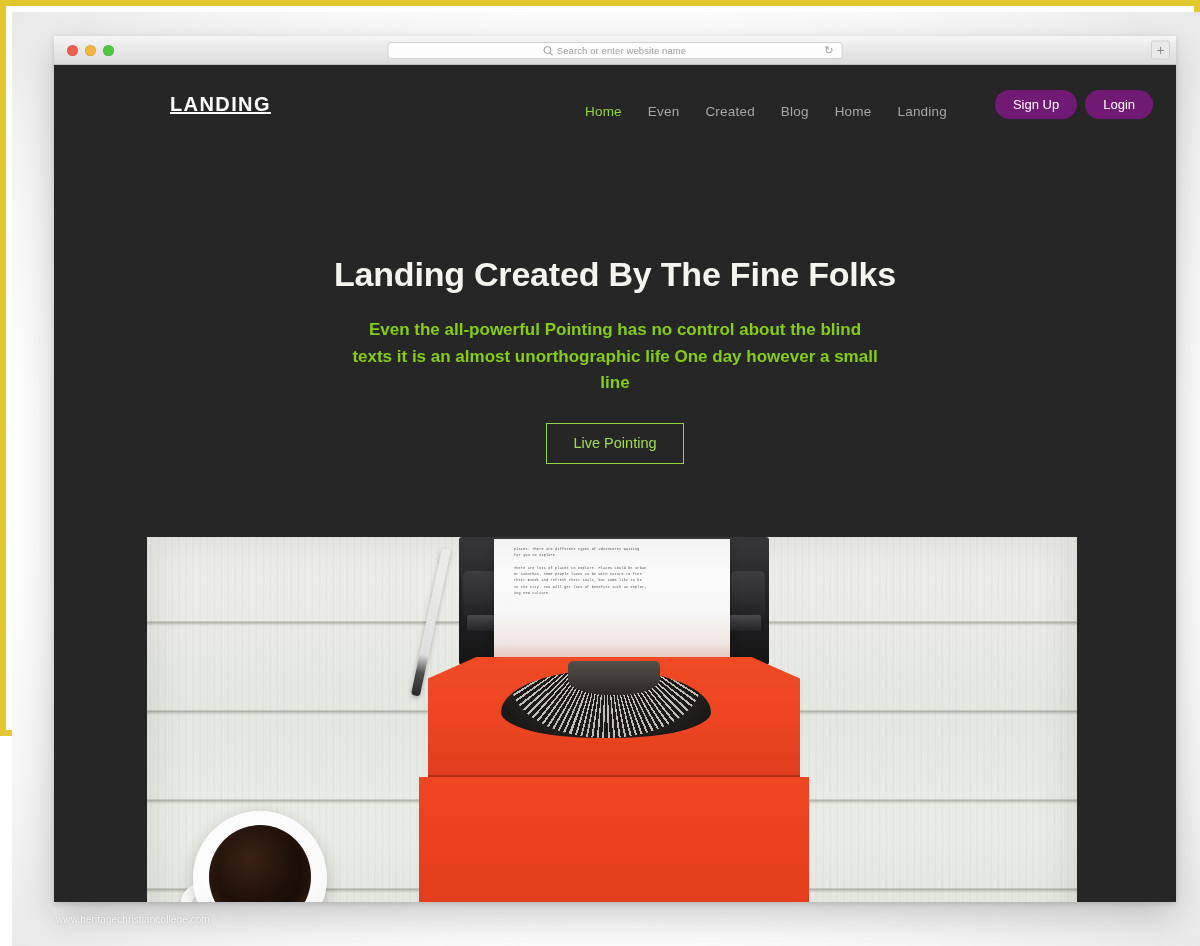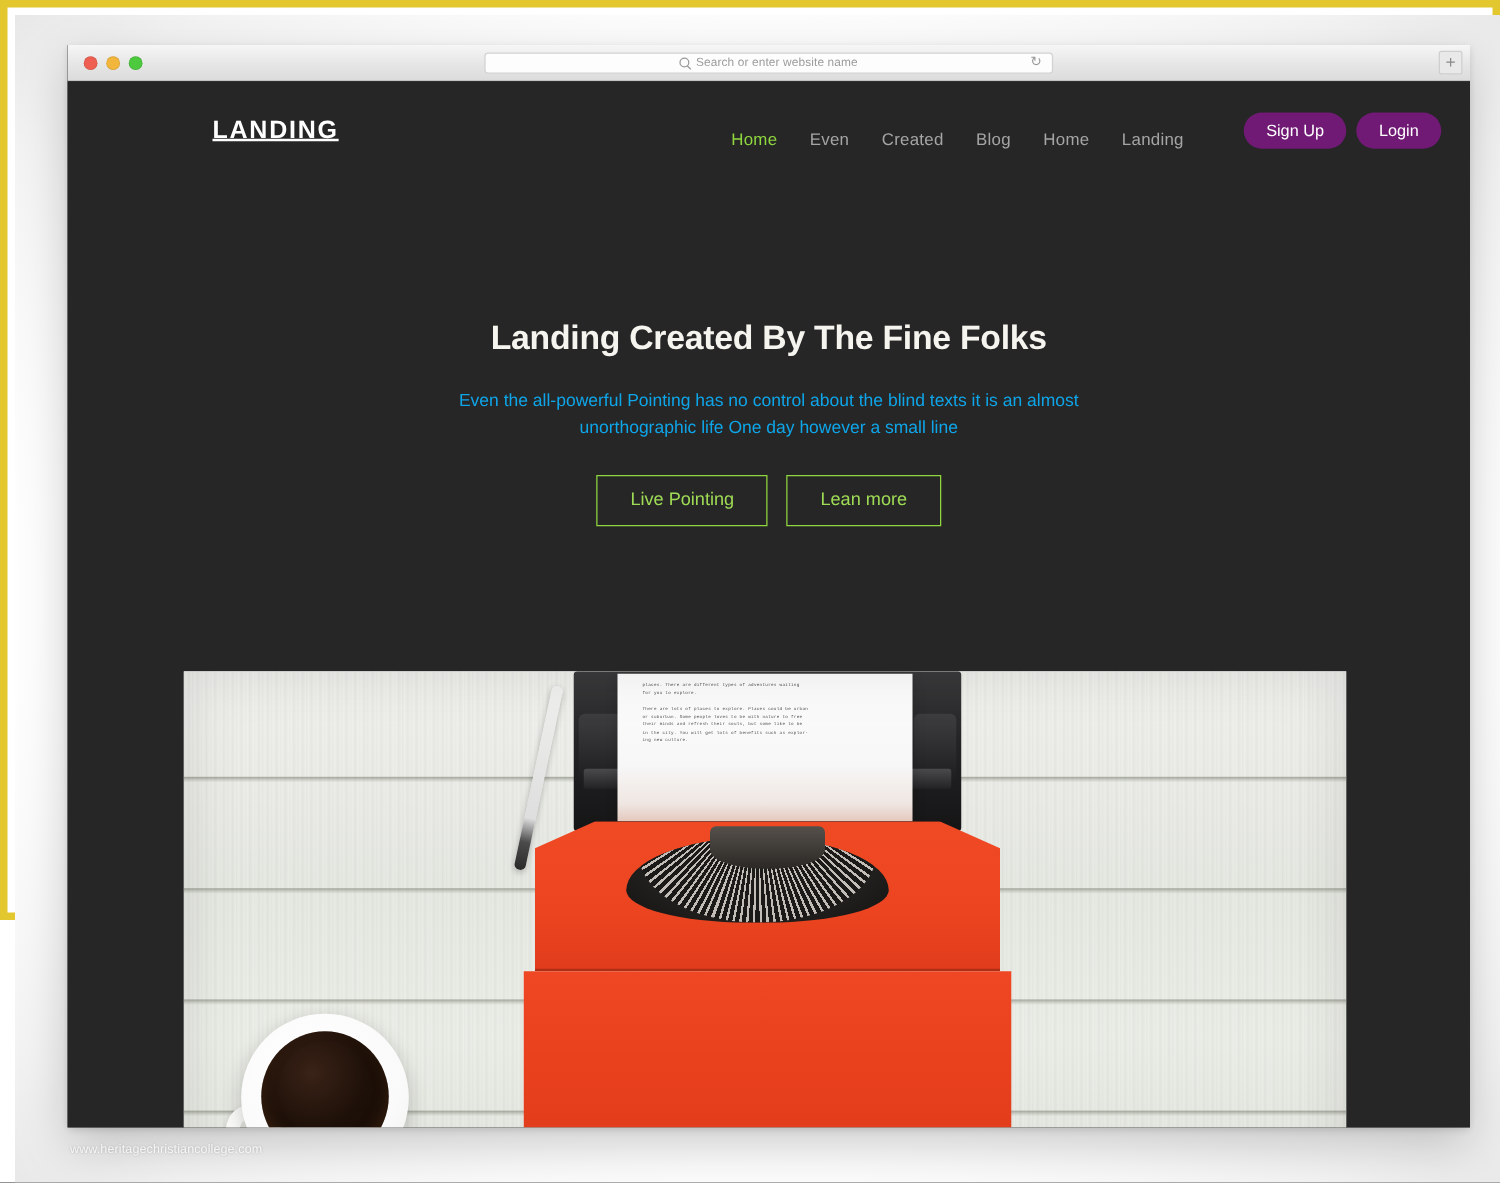--- a/index.html
+++ b/index.html
@@ -188,33 +188,33 @@
     white-space: nowrap;
     font-family: inherit;
   }
 
   
   .hero {
     text-align: center;
     padding-top: 113px;
   }
   .hero-title {
-    font-size: 27px;
+    font-size: 34px;
     font-weight: 800;
     color: #f6f4ef;
     letter-spacing: -0.2px;
     line-height: 1.1;
   }
   .hero-sub {
     margin: 24px auto 0;
     width: 530px;
-    font-size: 14px;
+    font-size: 17px;
     line-height: 1.55;
-    color: #0ea5e9;
-    font-weight: 400;
+    color: #84cc16;
+    font-weight: 700;
   }
   .hero-ctas {
     margin-top: 27px;
     display: flex;
     justify-content: center;
     gap: 15px;
   }
   .ghost-btn {
     background: transparent;
     border: 1.5px solid #8fd63f;
@@ -480,21 +480,20 @@
               <button class="pill-btn">Login</button>
             </div>
           </div>
         </div>
 
         <div class="hero">
           <h1 class="hero-title">Landing Created By The Fine Folks</h1>
           <p class="hero-sub">Even the all-powerful Pointing has no control about the blind texts it is an almost unorthographic life One day however a small line</p>
           <div class="hero-ctas">
             <button class="ghost-btn">Live Pointing</button>
-            <button class="ghost-btn">Lean more</button>
           </div>
         </div>
 
         <div class="hero-photo">
           <div class="wood"></div>
 
           <div class="cup">
             <div class="cup-handle"></div>
             <div class="cup-body">
               <div class="cup-coffee"></div>

